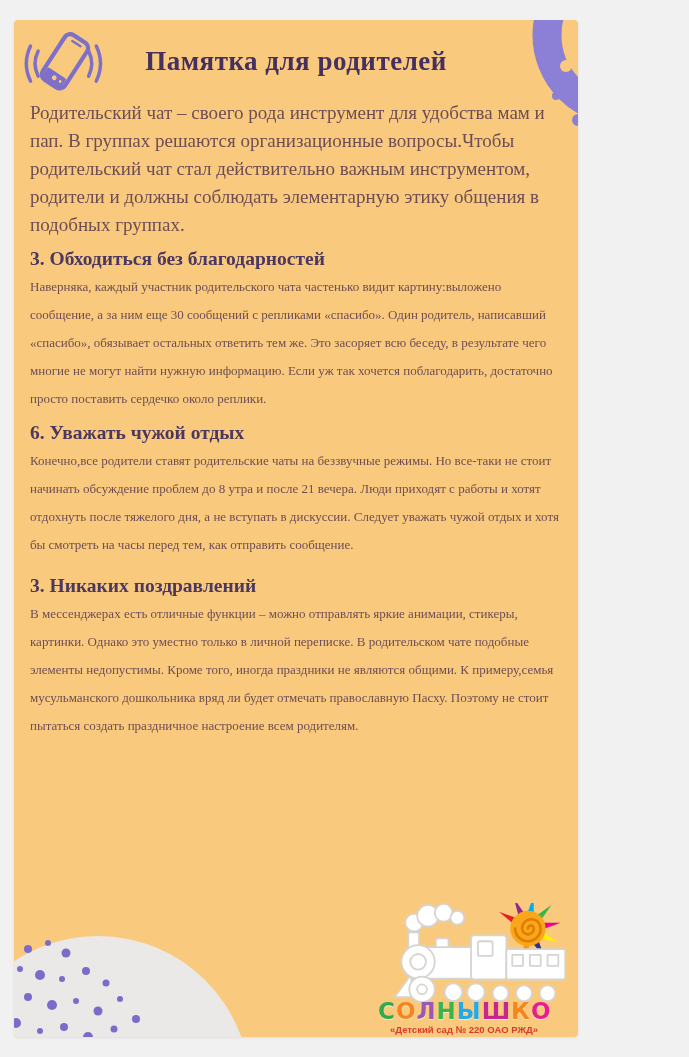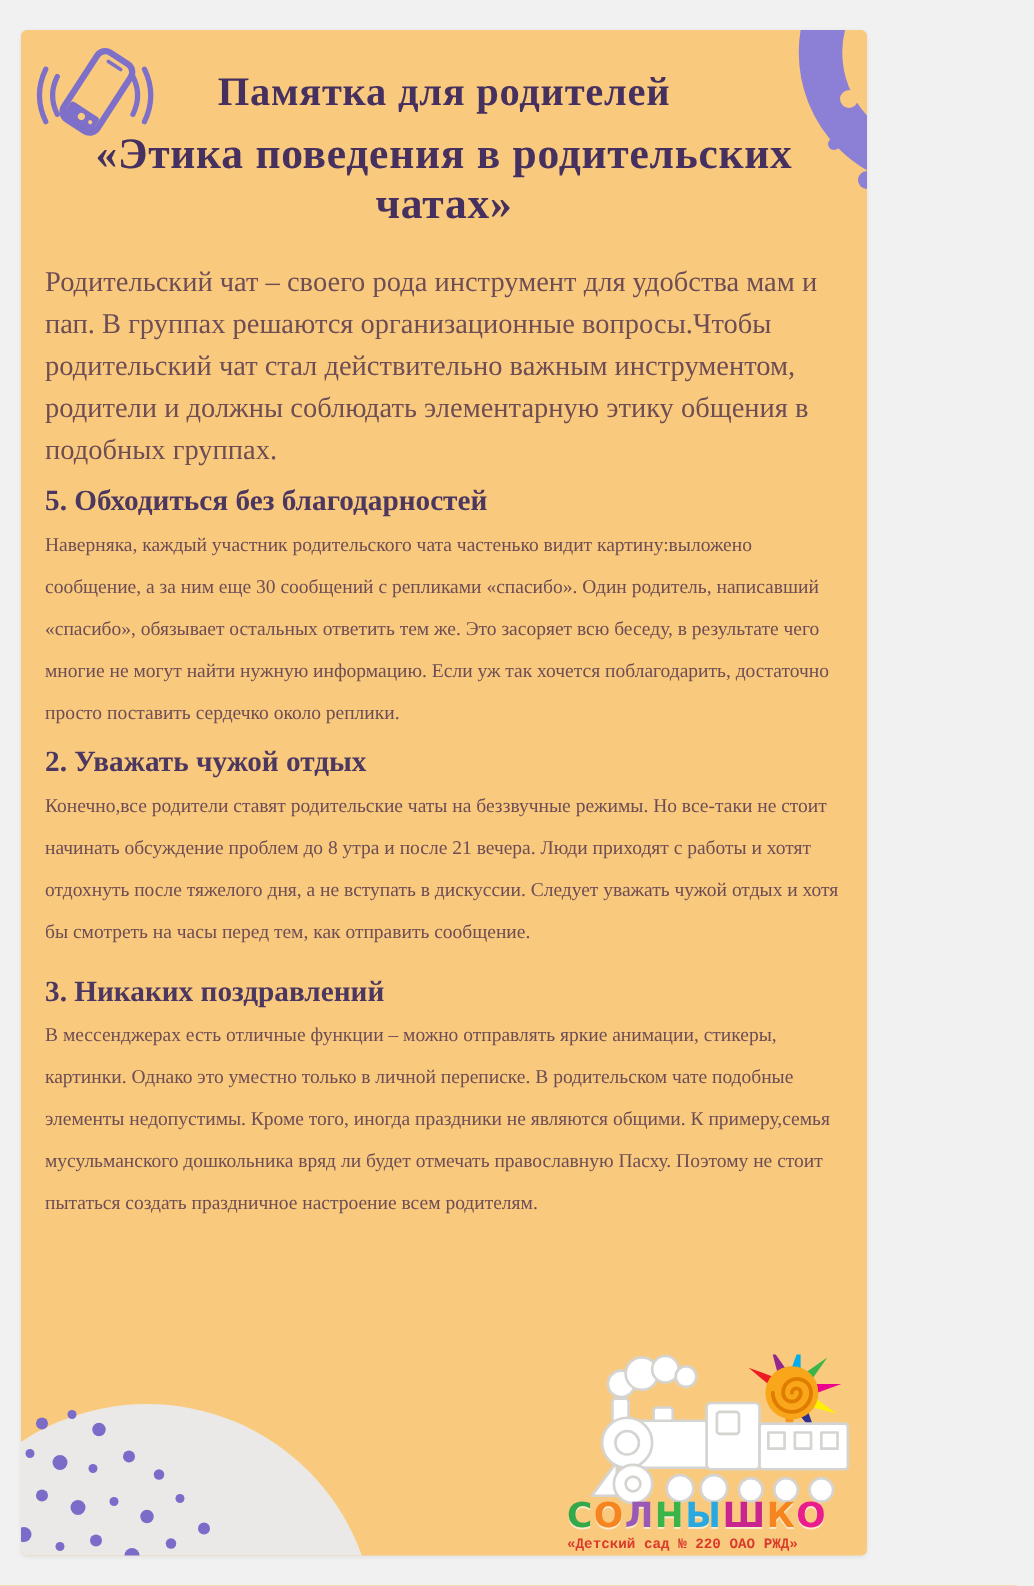--- a/index.html
+++ b/index.html
@@ -85,26 +85,27 @@
   .logo-wordmark{
     font-family:"DejaVu Sans","Liberation Sans",sans-serif;
     font-weight:bold;
     font-size:23px;
     letter-spacing:1px;
     line-height:24px;
     margin-top:-6px;
     text-shadow:0 1px 0 rgba(255,255,255,0.6);
   }
   .logo-subtitle{
-    font-family:Liberation Mono, monospace;
+    font-family:Liberation Sans, sans-serif;
     font-weight:bold;
     font-size:9.5px;
     color:var(--logo-red);
     margin-top:1px;
     white-space:nowrap;
+    margin-left:12px;
   }
 </style>
 </head>
 <body>
 
 <div class="card">
 
   <svg class="decor decor-phone" viewBox="-10 0 120 96">
     <g transform="rotate(33 52 46)">
       <rect x="33" y="4" width="38" height="76" rx="9" fill="none" stroke="#7e6fc9" stroke-width="6"></rect>
@@ -185,31 +186,30 @@
       <circle cx="118" cy="192" r="4.5"></circle>
         <circle cx="142" cy="196" r="3"></circle>
         <circle cx="168" cy="192" r="4"></circle>
       <circle cx="192" cy="198" r="5"></circle>
         <circle cx="214" cy="186" r="3"></circle>
     </g>
   </svg>
 
   <div class="content">
     <div class="title-line1">Памятка для родителей</div>
-    <div class="title-line2">«Этика поведения в родительских чатах»</div>
 
     <p class="intro">Родительский чат – своего рода инструмент для удобства мам и пап. В группах решаются организационные вопросы.Чтобы родительский чат стал действительно важным инструментом, родители и должны соблюдать элементарную этику общения в подобных группах.</p>
 
     <div class="section">
-      <div class="section-heading">5. Обходиться без благодарностей</div>
+      <div class="section-heading">3. Обходиться без благодарностей</div>
       <div class="section-body">Наверняка, каждый участник родительского чата частенько видит картину:выложено сообщение, а за ним еще 30 сообщений с репликами «спасибо». Один родитель, написавший «спасибо», обязывает остальных ответить тем же. Это засоряет всю беседу, в результате чего многие не могут найти нужную информацию. Если уж так хочется поблагодарить, достаточно просто поставить сердечко около реплики.</div>
     </div>
 
     <div class="section">
-      <div class="section-heading">2. Уважать чужой отдых</div>
+      <div class="section-heading">6. Уважать чужой отдых</div>
       <div class="section-body">Конечно,все родители ставят родительские чаты на беззвучные режимы. Но все-таки не стоит начинать обсуждение проблем до 8 утра и после 21 вечера. Люди приходят с работы и хотят отдохнуть после тяжелого дня, а не вступать в дискуссии. Следует уважать чужой отдых и хотя бы смотреть на часы перед тем, как отправить сообщение.</div>
     </div>
 
     <div class="section">
     </div>
 
     <div class="section extra-gap">
       <div class="section-heading">3. Никаких поздравлений</div>
       <div class="section-body">В мессенджерах есть отличные функции – можно отправлять яркие анимации, стикеры, картинки. Однако это уместно только в личной переписке. В родительском чате подобные элементы недопустимы. Кроме того, иногда праздники не являются общими. К примеру,семья мусульманского дошкольника вряд ли будет отмечать православную Пасху. Поэтому не стоит пытаться создать праздничное настроение всем родителям.</div>
     </div>

